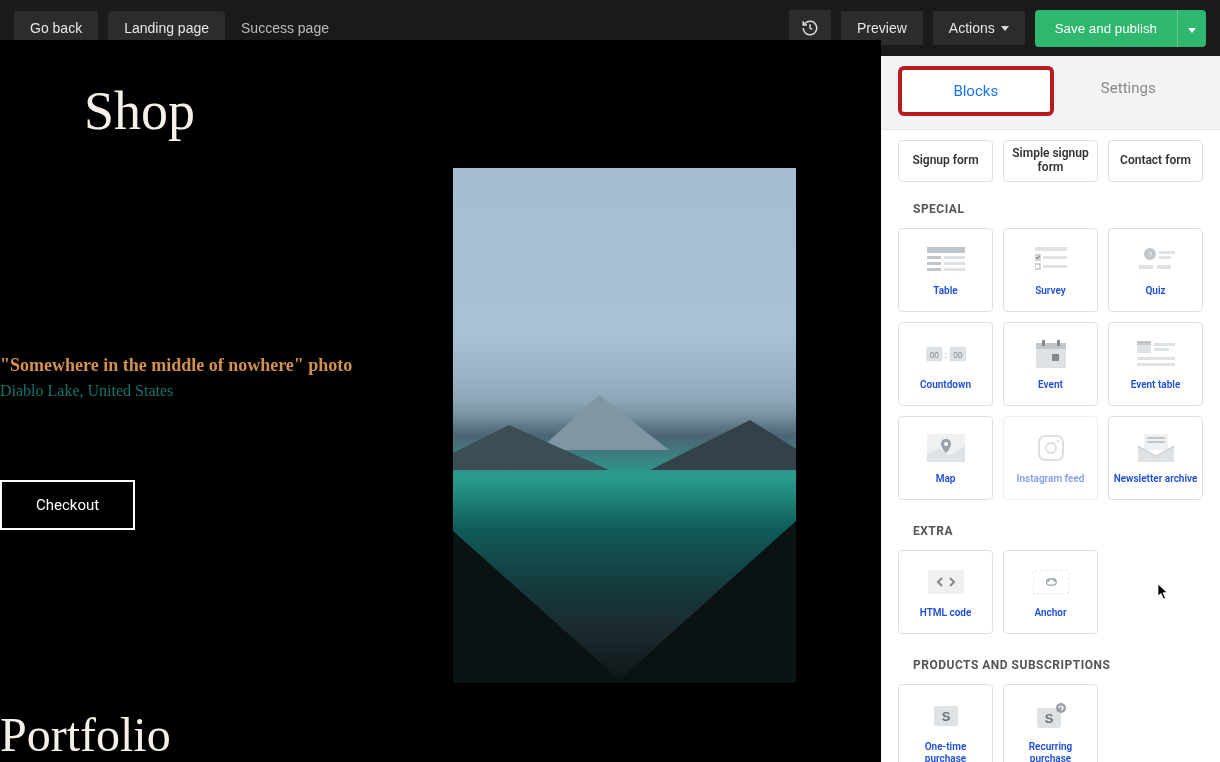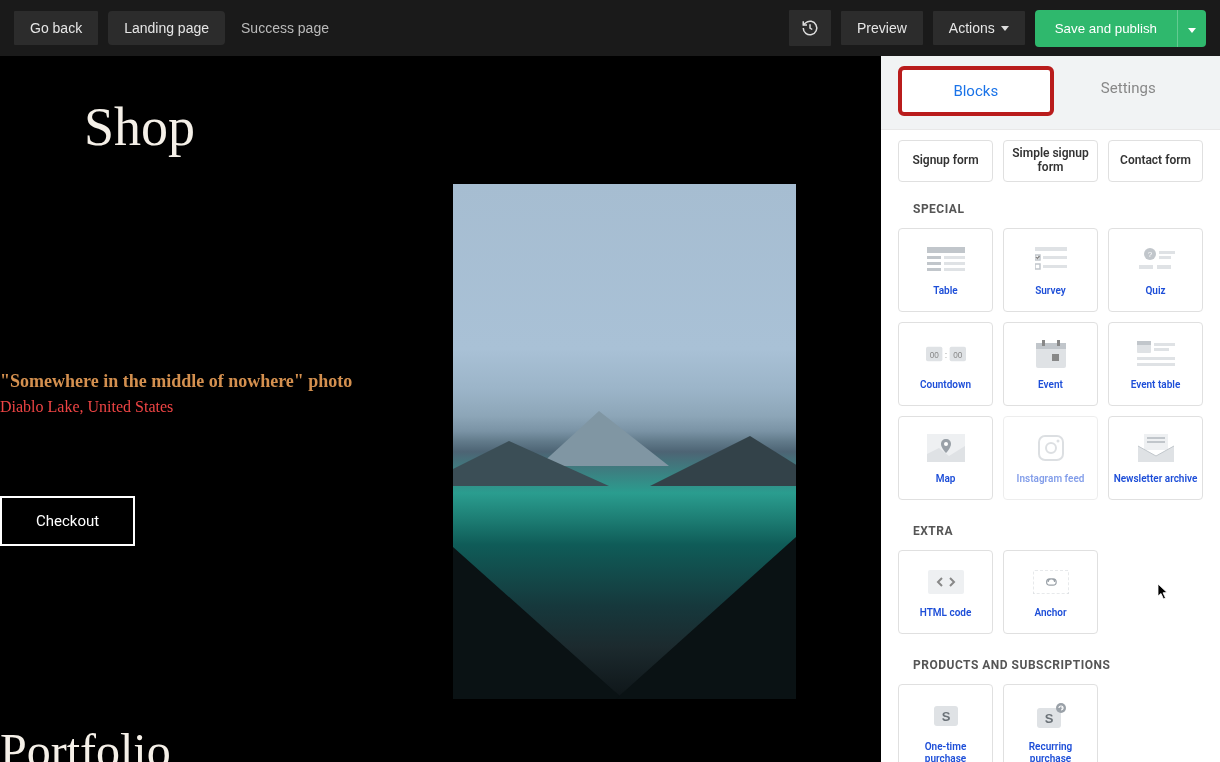--- a/index.html
+++ b/index.html
@@ -53,21 +53,21 @@
       border-left: 1px solid rgba(255,255,255,0.25);
       border-radius: 0 4px 4px 0;
       padding: 11px 10px;
     }
     .caret {
       display:inline-block;width:0;height:0;border-left:4px solid transparent;border-right:4px solid transparent;border-top:5px solid #fff;
     }
     .caret-dark { border-top-color:#ddd; }
     .main-area {
       position: absolute;
-      top: 56px;
+      top: 40px;
       left: 0;
       width: 881px;
       height: 706px;
       background: #000;
       padding: 40px 0 0 84px;
     }
     .shop-title {
       font-family: Georgia, 'Times New Roman', serif;
       font-size: 54px;
       font-weight: 400;
@@ -154,21 +154,21 @@
       font-size: 18px;
       font-weight: 600;
       color: #d4904f;
     }
     .product-subtitle {
       position: absolute;
       top: 342px;
       left: 0;
       font-family: Georgia, serif;
       font-size: 16px;
-      color: #ef4444;
+      color: #0f766e;
     }
     .checkout-btn {
       position: absolute;
       top: 416px;
       left: 0;
       border: 2px solid #fff;
       padding: 14px 34px;
       font-size: 15px;
       color: #fff;
       background: transparent;

